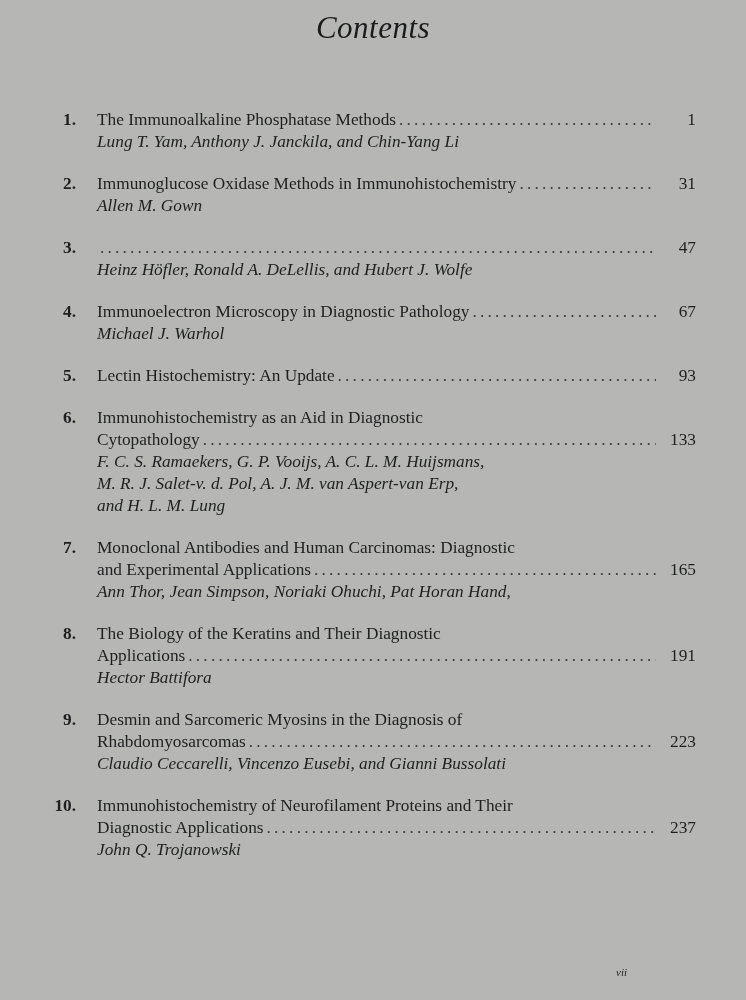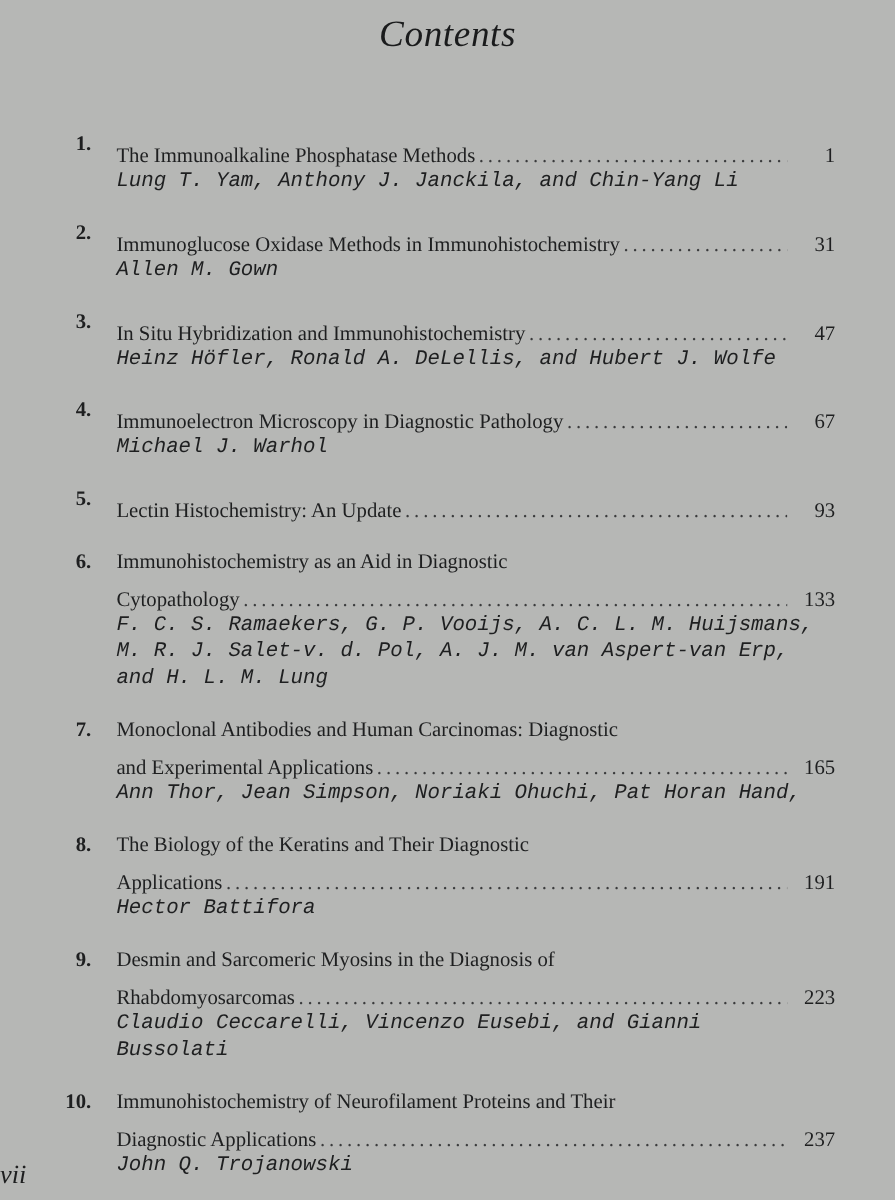--- a/index.html
+++ b/index.html
@@ -47,48 +47,46 @@
       font-weight: bold;
       top: 0;
     }
     .title-line {
       display: flex;
       align-items: baseline;
       white-space: nowrap;
     }
     .title-text {
       flex: 0 0 auto;
-      margin-top: 10px;
     }
     .leader {
       flex: 1 1 auto;
       overflow: hidden;
       white-space: nowrap;
       margin: 0 4px 0 3px;
       letter-spacing: 3.2px;
       color: #3a3b3c;
     }
     .page-num {
       flex: 0 0 auto;
       width: 36px;
       text-align: right;
       margin-right: -8px;
     }
     .authors {
       font-style: italic;
-      font-family: Liberation Mono, monospace;
     }
     .folio {
       position: absolute;
       top: 966px;
       left: 0;
       width: 627px;
-      text-align: left;
+      text-align: right;
       font-style: italic;
-      font-size: 22px;
+      font-size: 11px;
     }
   </style>
 </head>
 <body>
 
 <div class="page-title">Contents</div>
 
 <div class="toc">
 
   <div class="entry" style="margin-bottom:20px;">
@@ -107,21 +105,20 @@
       <span class="title-text">Immunoglucose Oxidase Methods in Immunohistochemistry</span>
       <span class="leader">........................................................................................................</span>
       <span class="page-num">31</span>
     </div>
     <div class="authors">Allen M. Gown</div>
   </div>
 
   <div class="entry" style="margin-bottom:20px;">
     <span class="entry-number">3.</span>
     <div class="title-line">
-      <span class="title-text">In Situ Hybridization and Immunohistochemistry</span>
       <span class="leader">........................................................................................................</span>
       <span class="page-num">47</span>
     </div>
     <div class="authors">Heinz Höfler, Ronald A. DeLellis, and Hubert J. Wolfe</div>
   </div>
 
   <div class="entry" style="margin-bottom:20px;">
     <span class="entry-number">4.</span>
     <div class="title-line">
       <span class="title-text">Immunoelectron Microscopy in Diagnostic Pathology</span>

